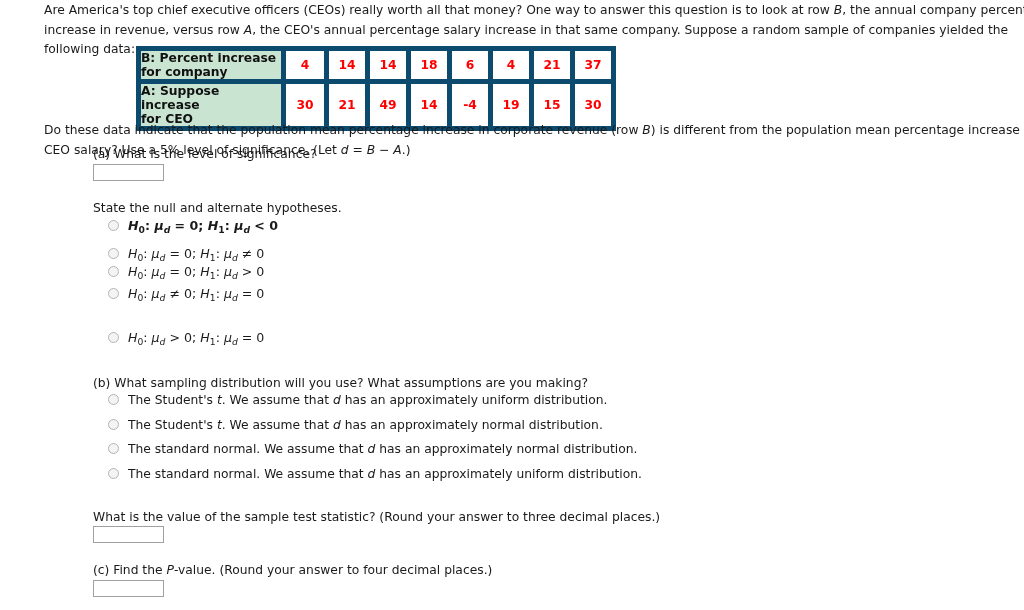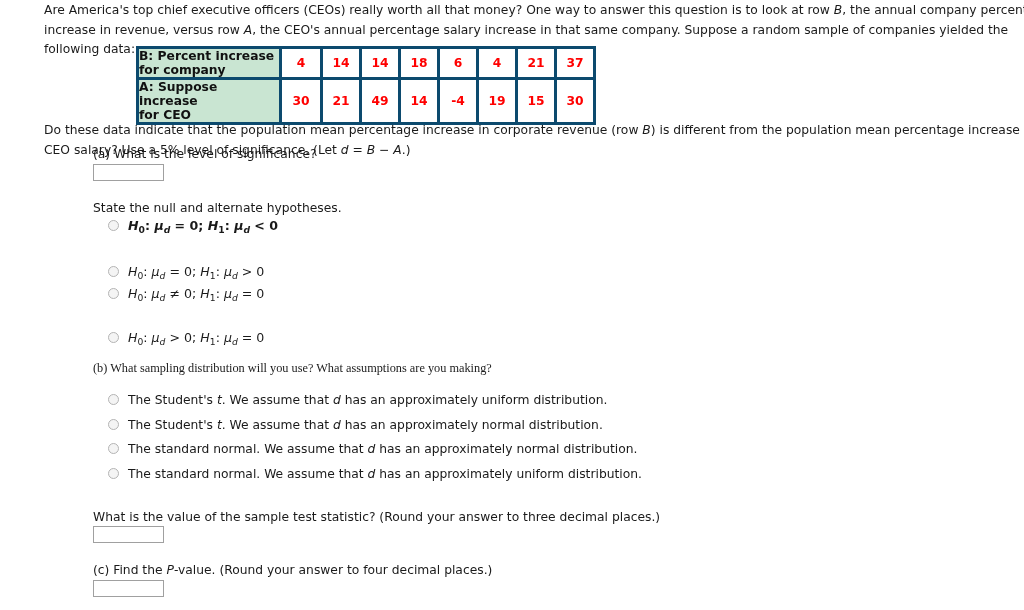--- a/index.html
+++ b/index.html
@@ -42,21 +42,21 @@
 
   
   table.data-table {
     position: absolute;
     left: 96px;
     top: 46px;
     border-collapse: collapse;
     table-layout: fixed;
   }
   table.data-table td {
-    border: 3px solid #0c4a6e;
+    border: 5px solid #0c4a6e;
     padding: 0;
     height: 27px;
     vertical-align: middle;
   }
   td.rowhead {
     background: #c9e5d2;
     font-weight: bold;
     font-size: 12.3px;
     color: #111111;
     padding: 2px 6px 3px 8px;
@@ -170,31 +170,34 @@
   </div>
 
   <div class="q-label" style="left:53px; top:146px;">(a) What is the level of significance?</div>
   <input class="answer-box" style="left: 53px; top: 164px;" type="text" value="">
 
   <div class="q-label" style="left:53px; top:200px;">State the null and alternate hypotheses.</div>
 
   <div class="choice hyp" style="top:218px;font-weight:bold;">
     <span class="radio"></span><span class="choice-text"><i class="v">H</i><span class="sub">0</span>: <i class="mu">μ</i><span class="subi">d</span> = 0; <i class="v">H</i><span class="sub">1</span>: <i class="mu">μ</i><span class="subi">d</span> &lt; 0</span>
   </div>
+  <div class="choice hyp" style="top:246px;">
+    <span class="radio"></span><span class="choice-text"><i class="v">H</i><span class="sub">0</span>: <i class="mu">μ</i><span class="subi">d</span> = 0; <i class="v">H</i><span class="sub">1</span>: <i class="mu">μ</i><span class="subi">d</span> ≠ 0</span>
+  </div>
   <div class="choice hyp" style="top:264px;">
     <span class="radio"></span><span class="choice-text"><i class="v">H</i><span class="sub">0</span>: <i class="mu">μ</i><span class="subi">d</span> = 0; <i class="v">H</i><span class="sub">1</span>: <i class="mu">μ</i><span class="subi">d</span> &gt; 0</span>
   </div>
   <div class="choice hyp" style="top:286px;">
     <span class="radio"></span><span class="choice-text"><i class="v">H</i><span class="sub">0</span>: <i class="mu">μ</i><span class="subi">d</span> ≠ 0; <i class="v">H</i><span class="sub">1</span>: <i class="mu">μ</i><span class="subi">d</span> = 0</span>
   </div>
   <div class="choice hyp" style="top:330px;">
     <span class="radio"></span><span class="choice-text"><i class="v">H</i><span class="sub">0</span>: <i class="mu">μ</i><span class="subi">d</span> &gt; 0; <i class="v">H</i><span class="sub">1</span>: <i class="mu">μ</i><span class="subi">d</span> = 0</span>
   </div>
 
-  <div class="q-label" style="left:53px; top:360px;font-family:Liberation Serif, serif;">(b) What sampling distribution will you use? What assumptions are you making?</div>
+  <div class="q-label" style="left:53px; top:375px;">(b) What sampling distribution will you use? What assumptions are you making?</div>
 
   <div class="choice" style="left:68px; top:392px;">
     <span class="radio"></span><span class="choice-text">The Student's <i class="v">t</i>. We assume that <i class="v">d</i> has an approximately uniform distribution.</span>
   </div>
   <div class="choice" style="left:68px; top:417px;">
     <span class="radio"></span><span class="choice-text">The Student's <i class="v">t</i>. We assume that <i class="v">d</i> has an approximately normal distribution.</span>
   </div>
   <div class="choice" style="left:68px; top:441px;">
     <span class="radio"></span><span class="choice-text">The standard normal. We assume that <i class="v">d</i> has an approximately normal distribution.</span>
   </div>

